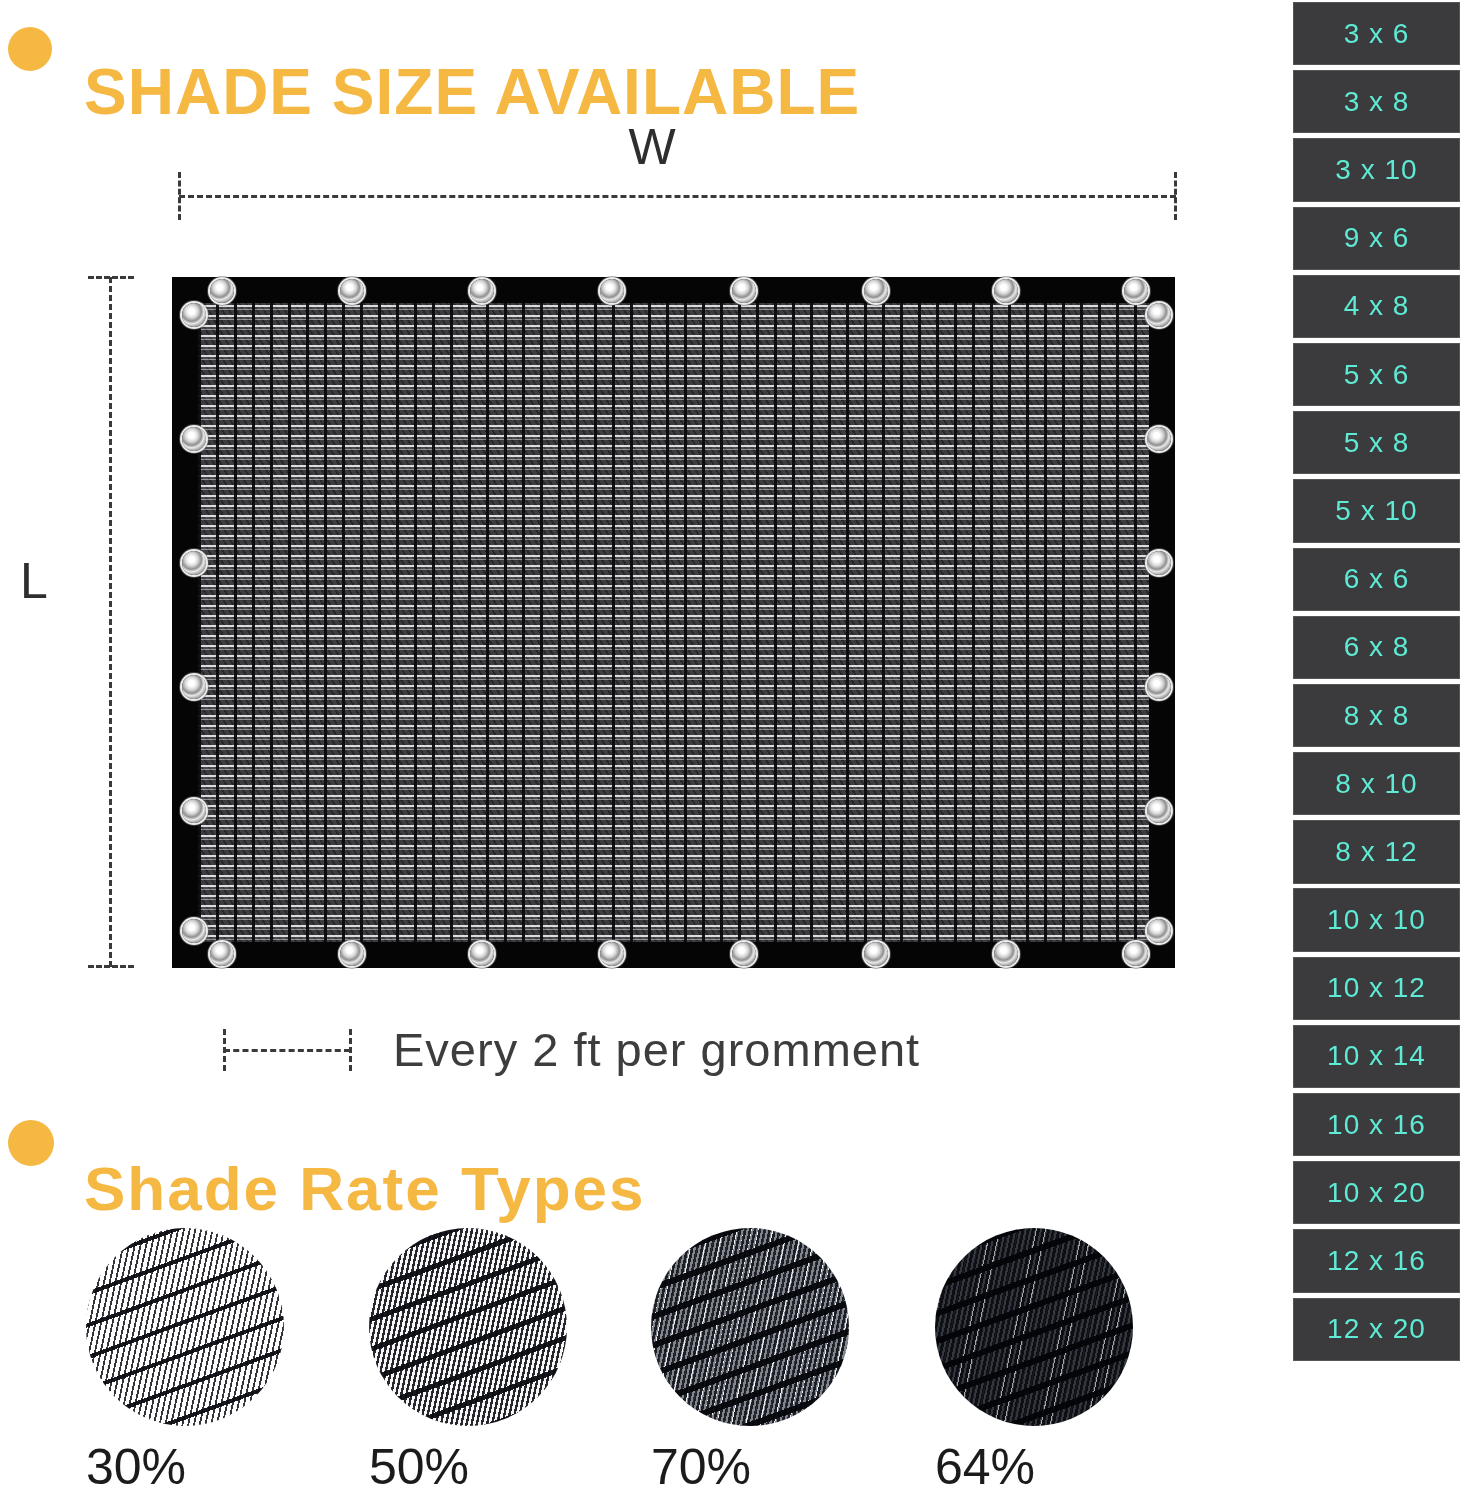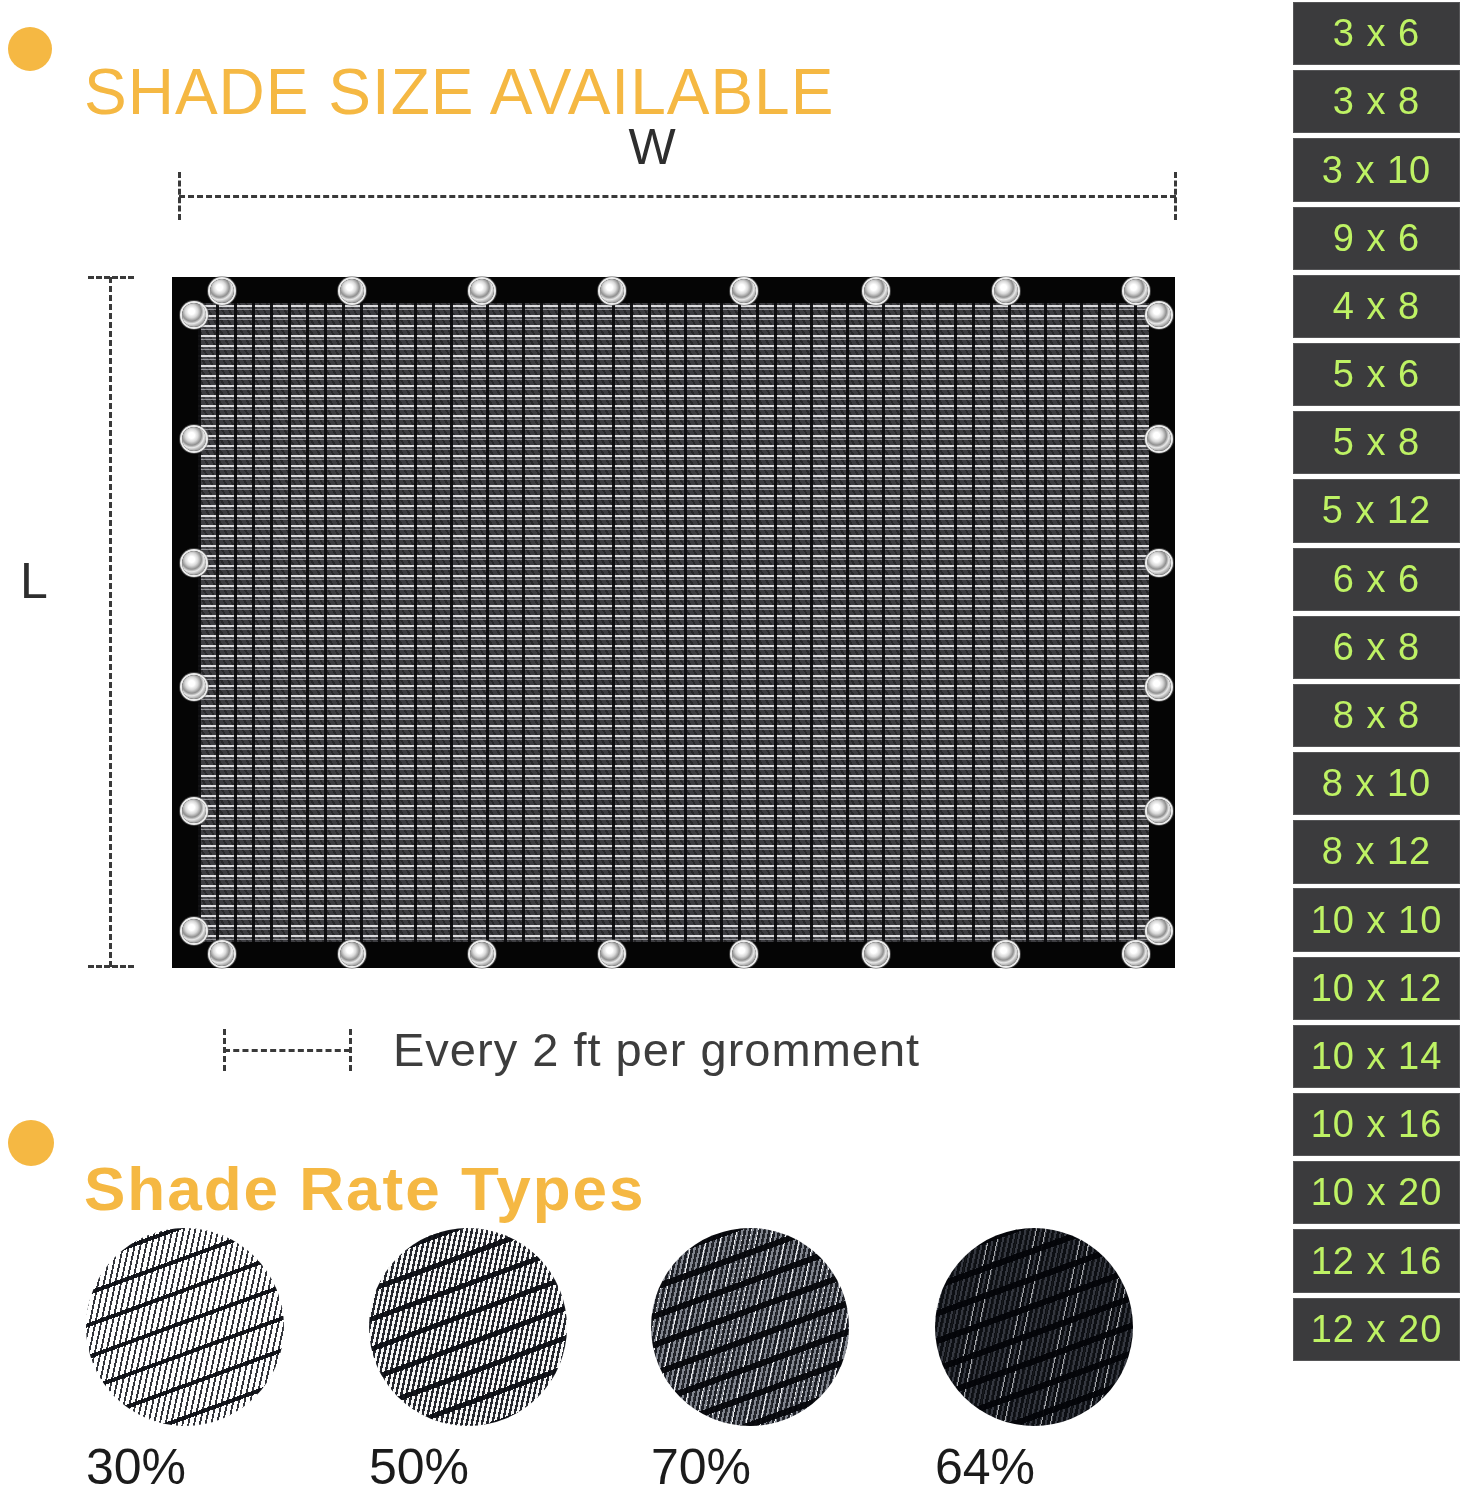--- a/index.html
+++ b/index.html
@@ -2,21 +2,21 @@
 <html><head>
 <meta charset="utf-8">
 <style>
   html,body{margin:0;padding:0;background:#fff;}
   #canvas{position:relative;width:1460px;height:1500px;background:#fff;overflow:hidden;
           font-family:"Liberation Sans", sans-serif;}
 
   
   .bullet{position:absolute;border-radius:50%;background:#F5B843;}
   #size-bullet{left:8px;top:27px;width:44px;height:44px;}
-  #size-title{position:absolute;left:84px;top:12px;font-size:64px;font-weight:400;
+  #size-title{position:absolute;left:84px;top:12px;font-size:64px;font-weight:700;
               color:#F5B843;letter-spacing:1px;white-space:nowrap;}
   #rate-bullet{left:8px;top:1120px;width:46px;height:46px;}
   #rate-title{position:absolute;left:84px;top:1102px;font-size:62px;font-weight:700;
               color:#F5B843;letter-spacing:2px;white-space:nowrap;}
 
   
   .dash-h{position:absolute;height:0;border-top:3px dashed #3a3a3a;}
   .dash-v{position:absolute;width:0;border-left:3px dashed #3a3a3a;}
   #w-label{position:absolute;left:602px;top:118px;width:100px;text-align:center;
            font-size:50px;color:#2e2e2e;}
@@ -73,21 +73,21 @@
       repeating-linear-gradient(102deg, rgba(8,10,14,.9) 0 3px, rgba(0,0,0,0) 3px 5px),
       repeating-linear-gradient(102deg, rgba(255,255,255,.55) 0 1px, rgba(0,0,0,0) 1px 9px),
       #34373f;}
   .swatch-label{display:block;margin-top:12px;font-size:50px;color:#1b1b1b;}
 
   
   #sidebar{position:absolute;left:1293px;top:2px;width:167px;height:1498px;
            display:flex;flex-direction:column;gap:4.9px;}
   .size-cell{flex:0 0 63.3px;background:#3B3B3D;display:flex;align-items:center;
              justify-content:center;box-shadow:inset 0 0 0 1px rgba(255,255,255,.14);}
-  .size-cell span{font-size:38px;color:#bef264;letter-spacing:1px;}
+  .size-cell span{font-size:28px;color:#5eead4;letter-spacing:1px;}
 </style>
 </head>
 <body>
 
 <div id="canvas">
 
   <span class="bullet" id="size-bullet"></span>
   <h1 id="size-title">SHADE SIZE AVAILABLE</h1>
 
   <div id="w-label">W</div>
@@ -173,21 +173,21 @@
     <div class="size-cell">
         <span>4 x 8</span>
       </div>
     <div class="size-cell">
         <span>5 x 6</span>
       </div>
     <div class="size-cell">
         <span>5 x 8</span>
       </div>
     <div class="size-cell">
-        <span>5 x 12</span>
+        <span>5 x 10</span>
       </div>
     <div class="size-cell">
         <span>6 x 6</span>
       </div>
     <div class="size-cell">
         <span>6 x 8</span>
       </div>
     <div class="size-cell">
         <span>8 x 8</span>
       </div>

